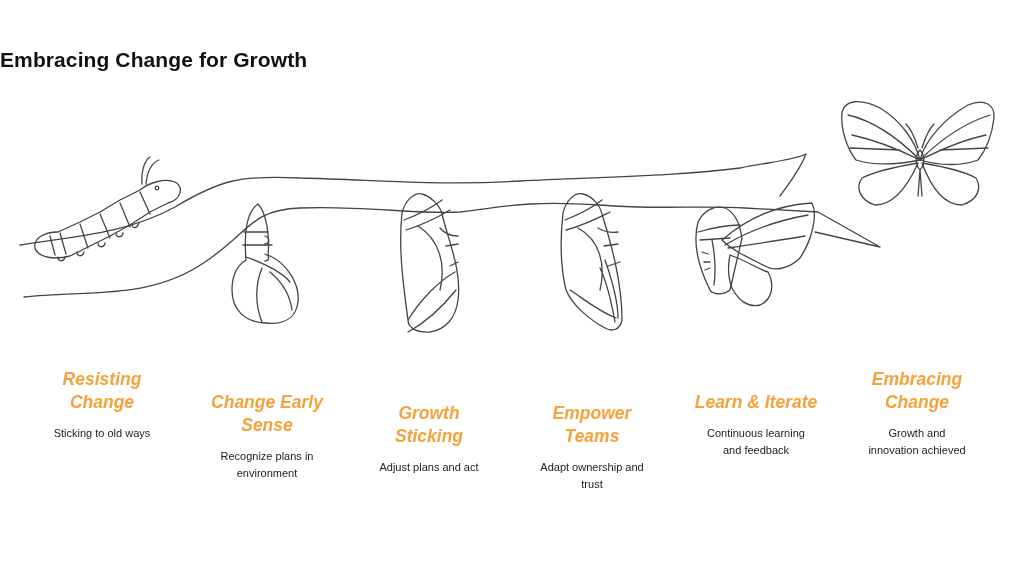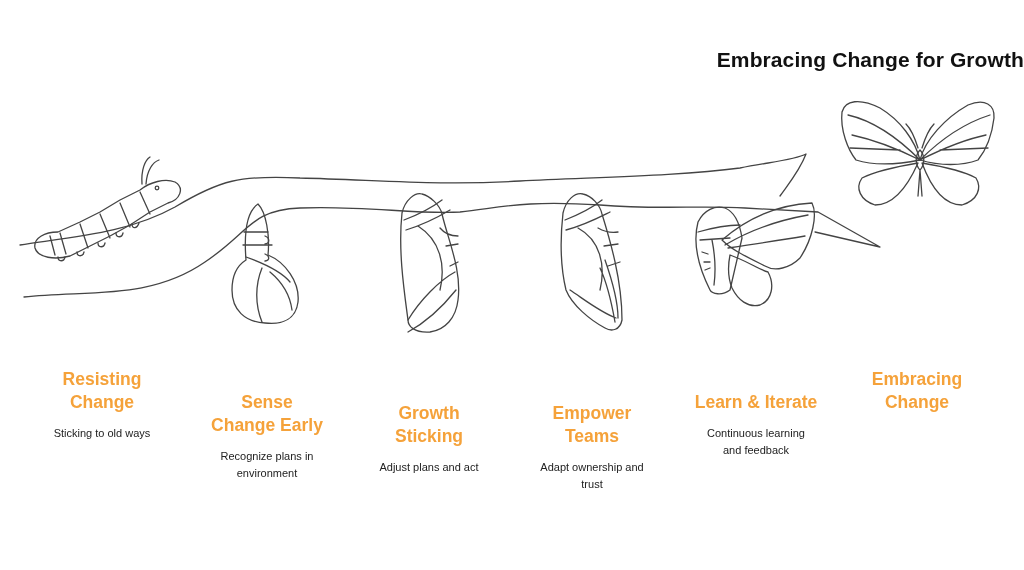--- a/index.html
+++ b/index.html
@@ -1,22 +1,22 @@
 <!DOCTYPE html>
 <html><head>
 <meta charset="utf-8">
 <style>
   html, body { margin: 0; padding: 0; background: #ffffff; }
   body { width: 1024px; height: 570px; position: relative; overflow: hidden;
          font-family: "Liberation Sans", "DejaVu Sans", sans-serif; }
-  .title { position: absolute; top: 48px; left: 0; width: 1024px; text-align: right;
+  .title { position: absolute; top: 48px; left: 0; width: 1024px; text-align: left;
            font-size: 21px; font-weight: bold; color: #111111; letter-spacing: 0.1px; }
   svg.art { position: absolute; left: 0; top: 0; }
   .stage { position: absolute; text-align: center; width: 180px; }
-  .stage .head { color: #F5A23A; font-weight: bold; font-size: 17.5px; line-height: 23px; }
+  .stage .head { color: #F5A23A; font-weight: bold; font-size: 17.5px; line-height: 23px; font-style: italic; }
   .stage .desc { color: #222222; font-size: 11px; line-height: 17px; margin-top: 11px; }
 </style>
 </head>
 <body>
 
 <div class="title">Embracing Change for Growth</div>
 
 <svg class="art" width="1024" height="570" viewBox="0 0 1024 570" fill="none" stroke="#444" stroke-width="1.3" stroke-linejoin="round" stroke-linecap="round">
 
   <g>
@@ -73,22 +73,22 @@
     <div>Resisting</div>
     <div>Change</div>
   </div>
   <div class="desc">
     <div>Sticking to old ways</div>
   </div>
 </div>
 
 <div class="stage" style="left:177px; top:391px;">
   <div class="head">
+    <div>Change Early</div>
     <div>Sense</div>
-    <div>Change Early</div>
   </div>
   <div class="desc">
     <div>Recognize plans in</div>
     <div>environment</div>
   </div>
 </div>
 
 <div class="stage" style="left:339px; top:402px;">
   <div class="head">
     <div>Growth</div>
@@ -118,13 +118,17 @@
     <div>Continuous learning</div>
     <div>and feedback</div>
   </div>
 </div>
 
 <div class="stage" style="left:827px; top:368px;">
   <div class="head">
     <div>Embracing</div>
     <div>Change</div>
   </div>
+  <div class="desc">
+    <div>Growth and</div>
+    <div>innovation achieved</div>
+  </div>
 </div>
 
 </body></html>

